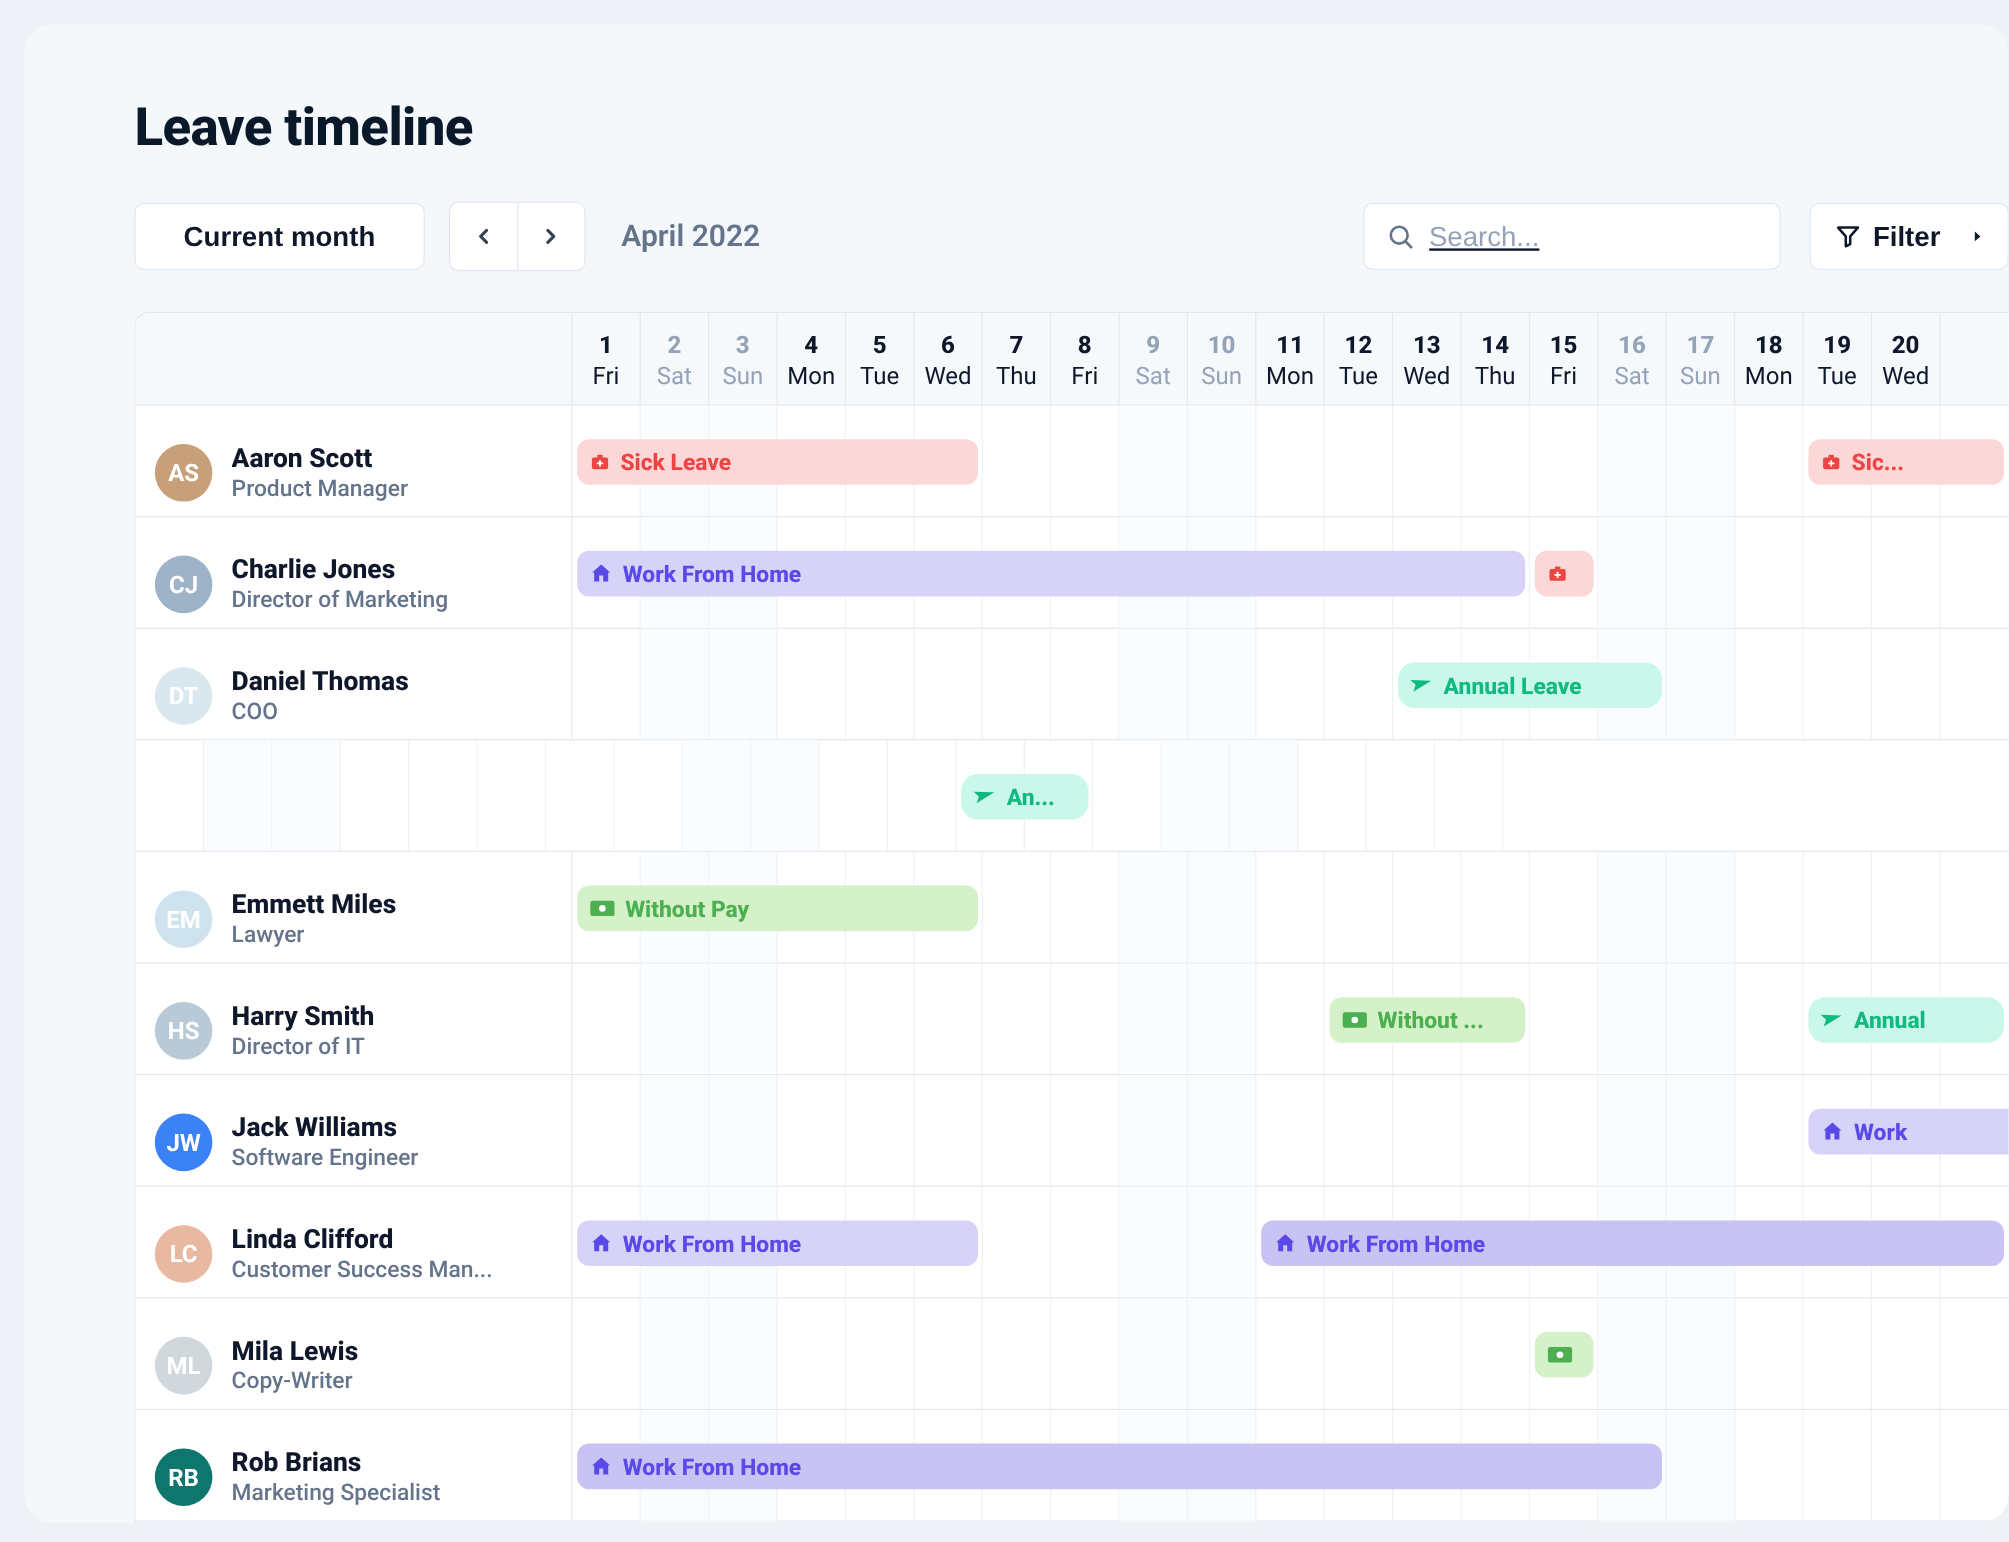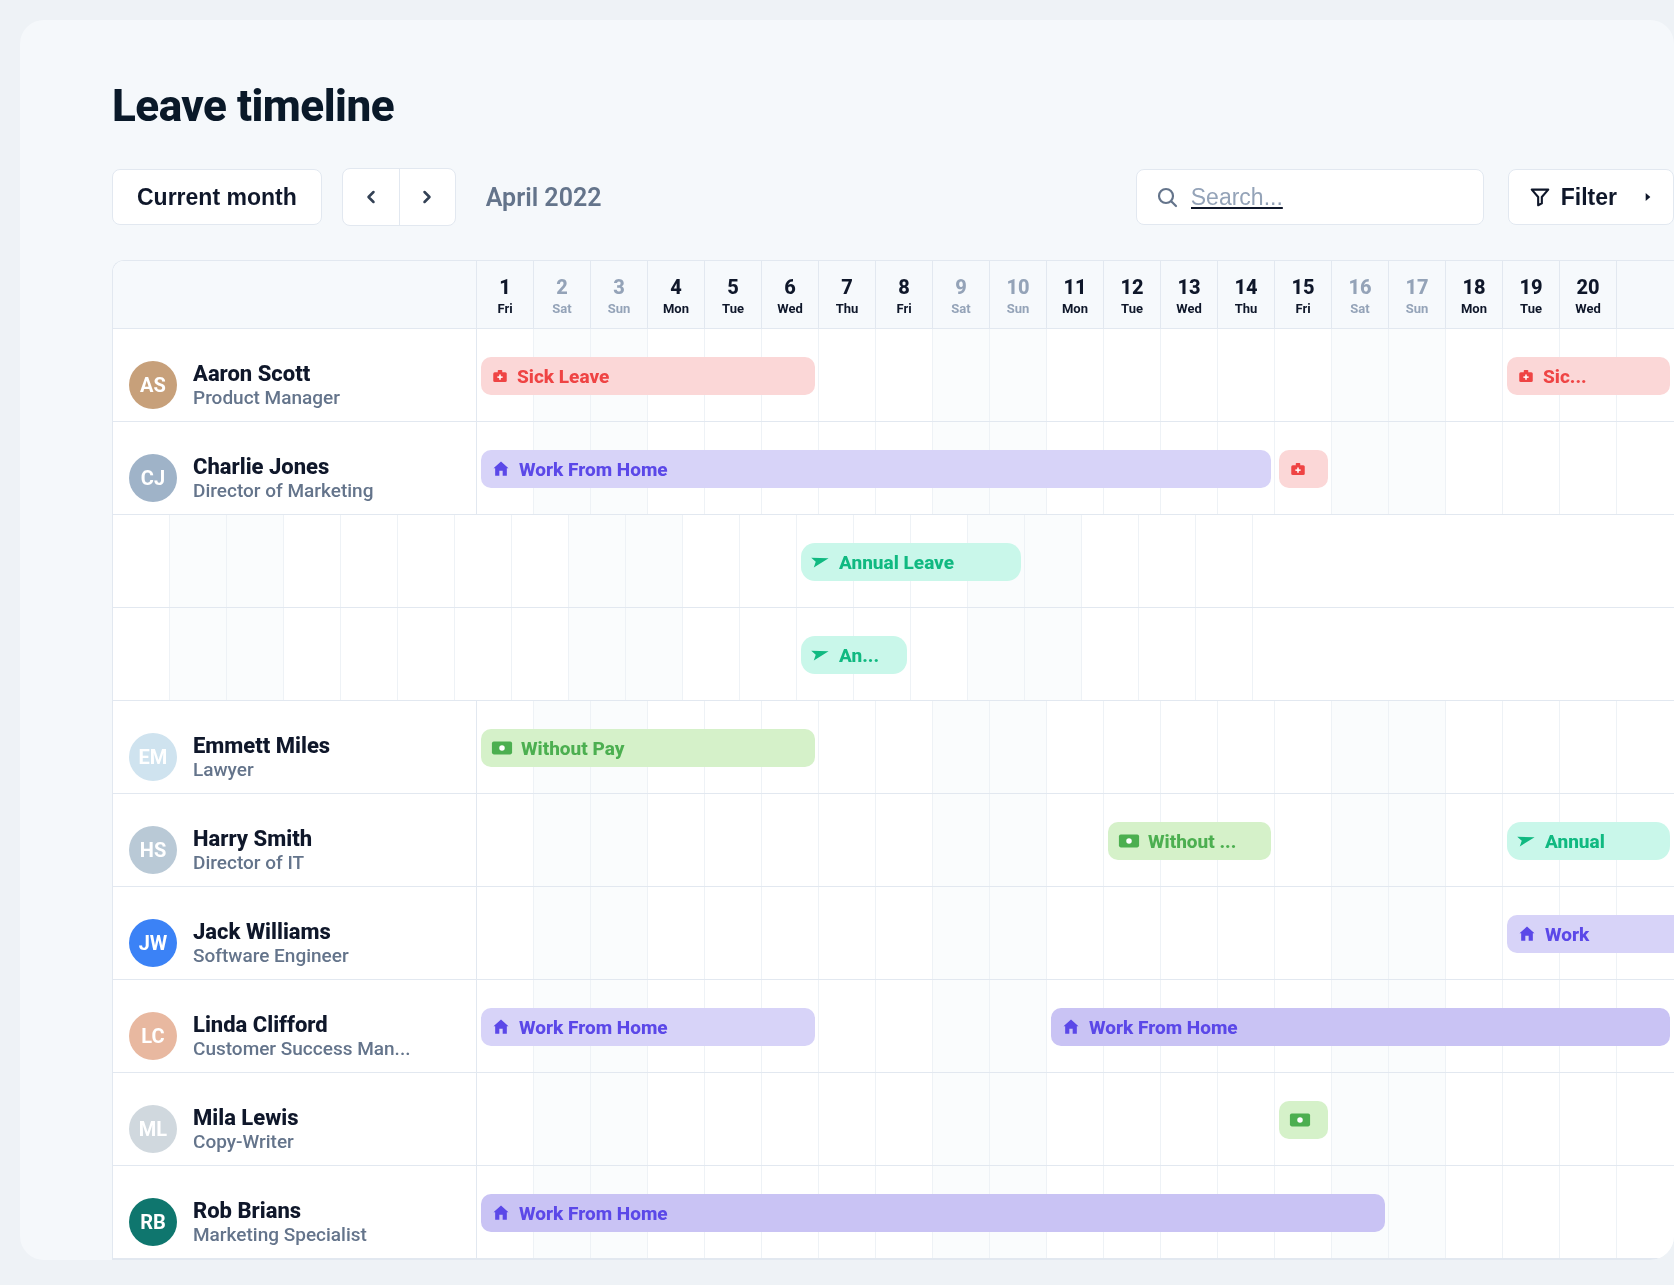--- a/index.html
+++ b/index.html
@@ -5,40 +5,40 @@
 * { box-sizing: border-box; margin: 0; padding: 0; }
 html, body { width: 1674px; height: 1285px; background: #eef2f6; font-family: -apple-system, BlinkMacSystemFont, "Segoe UI", Roboto, "Helvetica Neue", Arial, sans-serif; color: #0f172a; }
 
 .container { padding: 20px 0 0 20px; }
 .card { background: #f5f8fb; border-radius: 24px; padding: 60px 0 0 92px; width: 100%; height: 100%; position: relative; overflow: hidden; }
 
 .page-title { font-size: 44px; font-weight: 800; color: #0a1929; margin-bottom: 36px; letter-spacing: -0.5px; }
 
 .toolbar { display: flex; align-items: center; gap: 20px; margin-bottom: 34px; }
 .btn { background: #fff; border: 1px solid #e2e8f0; border-radius: 8px; display: inline-flex; align-items: center; justify-content: center; cursor: pointer; font-weight: 700; }
-.btn-current { height: 56px; padding: 0 24px; font-size: 23px; color: #0f172a; }
+.btn-current { height: 56px; padding: 0 40px; font-size: 23px; color: #0f172a; }
 .nav-group { display: inline-flex; background: #fff; border: 1px solid #e2e8f0; border-radius: 8px; overflow: hidden; }
 .nav-btn { width: 56px; height: 56px; display: flex; align-items: center; justify-content: center; cursor: pointer; border: none; background: transparent; }
 .nav-btn + .nav-btn { border-left: 1px solid #e2e8f0; }
 .month-label { font-size: 25px; font-weight: 600; color: #64748b; margin-left: 10px; }
 .spacer { flex: 1; }
 .search { display: flex; align-items: center; height: 56px; background: #fff; border: 1px solid #e2e8f0; border-radius: 8px; padding: 0 18px; width: 348px; margin-right: 4px; text-decoration: underline; }
 .search input { border: none; outline: none; font-size: 23px; color: #334155; background: transparent; margin-left: 12px; width: 100%; }
 .search input::placeholder { color: #94a3b8; }
 .filter { height: 56px; padding: 0 18px 0 20px; font-size: 23px; color: #0f172a; gap: 10px; margin-right: 0; }
 .filter-tri { margin-left: 14px; }
 
 .timeline { background: #fff; border: 1px solid #e2e8f0; border-radius: 12px 0 0 0; overflow: hidden; min-width: 1520px; border-right: none; }
 .timeline-header { display: flex; background: #f6f9fc; border-bottom: 1px solid #e2e8f0; }
 .emp-header { width: 364px; flex: 0 0 364px; border-right: 1px solid #e2e8f0; }
 .days-header { display: flex; }
 .day-col { width: 57px; flex: 0 0 57px; text-align: center; padding: 14px 0 12px; border-right: 1px solid #e2e8f0; }
 .day-col.weekend { color: #94a3b8; }
 .day-num { font-size: 20px; font-weight: 800; }
-.day-name { font-size: 13px; font-weight: 700; margin-top: 2px; }
+.day-name { font-size: 20px; font-weight: 400; margin-top: 2px; }
 
 .row { display: flex; border-bottom: 1px solid #e2e8f0; }
 .emp-cell { width: 364px; flex: 0 0 364px; display: flex; align-items: flex-end; padding: 12px 16px; gap: 16px; border-right: 1px solid #e2e8f0; }
 .avatar { width: 48px; height: 48px; border-radius: 50%; background: linear-gradient(135deg, #cbd5e1, #94a3b8); flex: 0 0 48px; display:flex; align-items:center; justify-content:center; color:#fff; font-weight:700; font-size:20px; }
 .emp-info { overflow: hidden; }
 .emp-name { font-size: 22px; font-weight: 800; color: #0f172a; white-space: nowrap; overflow: hidden; text-overflow: ellipsis; }
 .emp-role { font-size: 19px; font-weight: 500; color: #64748b; white-space: nowrap; overflow: hidden; text-overflow: ellipsis; max-width: 280px; }
 
 .row-days { position: relative; display: flex; }
 .day-cell { width: 57px; height: 92px; flex: 0 0 57px; border-right: 1px solid #eef2f6; }
@@ -294,20 +294,27 @@
                       <rect x="9" y="4" width="6" height="4" rx="1"></rect>
                       <rect x="11" y="10" width="2" height="7" fill="#fff"></rect>
                       <rect x="8.5" y="12.5" width="7" height="2" fill="#fff"></rect>
                     </svg>
                   </span>
                 </div>
               </div>
             </div>
           </div>
           <div class="row">
+            <div class="emp-cell">
+    <div class="avatar" style="background:#d9e7ef">DT</div>
+    <div class="emp-info">
+      <div class="emp-name">Daniel Thomas</div>
+      <div class="emp-role">COO</div>
+    </div>
+            </div>
             <div class="row-days">
               <div class="day-cell"></div>
               <div class="day-cell weekend"></div>
               <div class="day-cell weekend"></div>
               <div class="day-cell"></div>
               <div class="day-cell"></div>
               <div class="day-cell"></div>
               <div class="day-cell"></div>
               <div class="day-cell"></div>
               <div class="day-cell weekend"></div>

